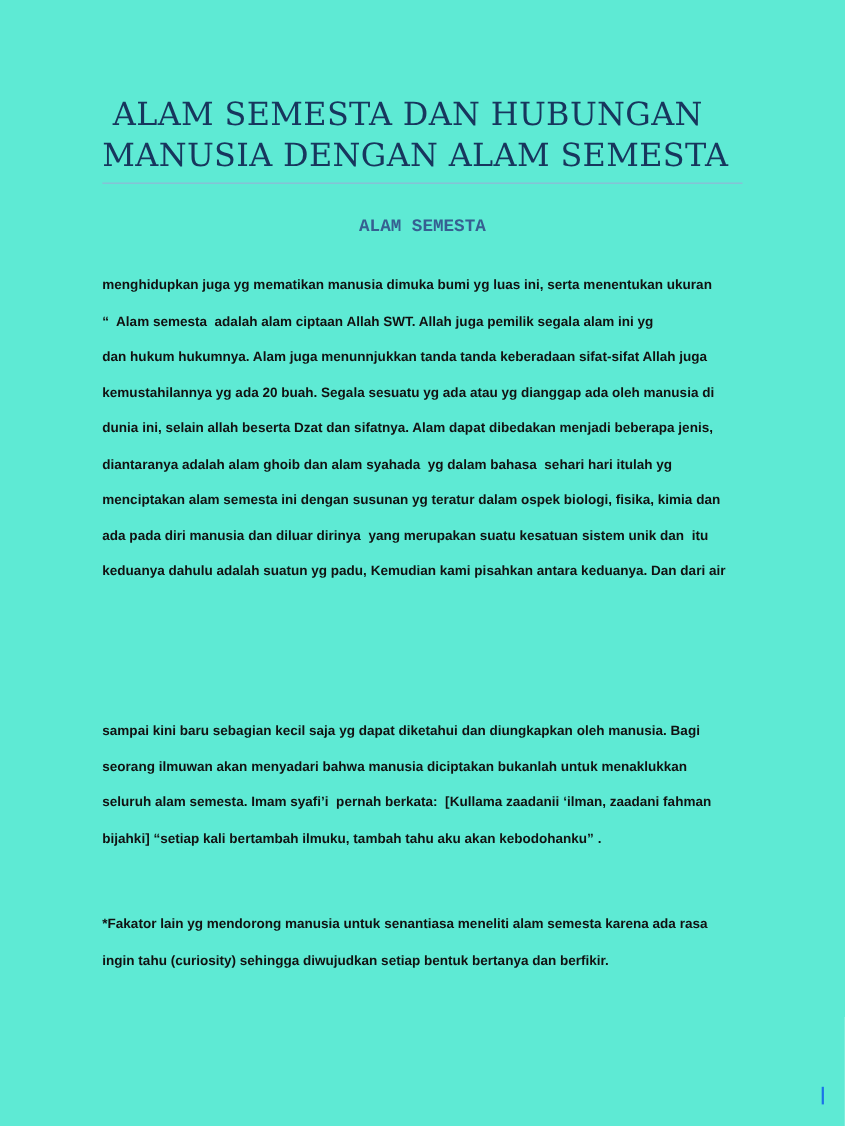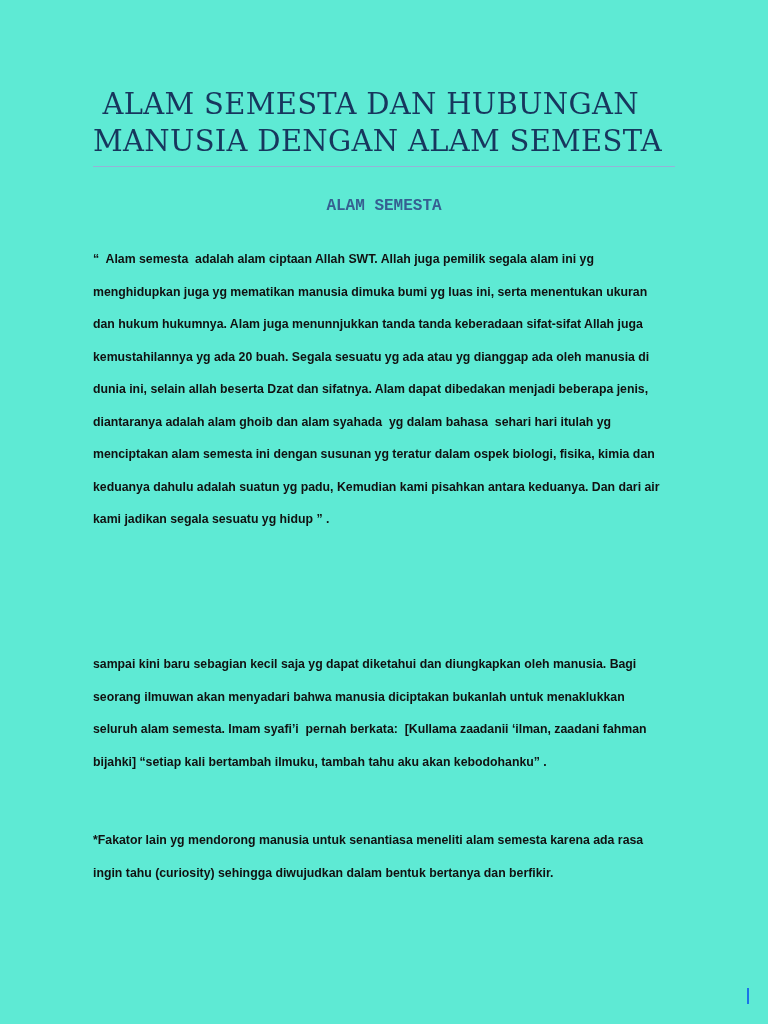--- a/index.html
+++ b/index.html
@@ -90,37 +90,37 @@
   <h1 class="title">
     <span> ALAM SEMESTA DAN HUBUNGAN</span>
     <span>MANUSIA DENGAN ALAM SEMESTA</span>
   </h1>
 
   <div class="title-rule"></div>
 
   <h2 class="subheading">ALAM SEMESTA</h2>
 
   <p class="body-text" id="para1">
+    <span class="line">menghidupkan juga yg mematikan manusia dimuka bumi yg luas ini, serta menentukan ukuran</span>
     <span class="line">“  Alam semesta  adalah alam ciptaan Allah SWT. Allah juga pemilik segala alam ini yg</span>
-    <span class="line">menghidupkan juga yg mematikan manusia dimuka bumi yg luas ini, serta menentukan ukuran</span>
     <span class="line">dan hukum hukumnya. Alam juga menunnjukkan tanda tanda keberadaan sifat-sifat Allah juga</span>
     <span class="line">kemustahilannya yg ada 20 buah. Segala sesuatu yg ada atau yg dianggap ada oleh manusia di</span>
     <span class="line">dunia ini, selain allah beserta Dzat dan sifatnya. Alam dapat dibedakan menjadi beberapa jenis,</span>
     <span class="line">diantaranya adalah alam ghoib dan alam syahada  yg dalam bahasa  sehari hari itulah yg</span>
     <span class="line">menciptakan alam semesta ini dengan susunan yg teratur dalam ospek biologi, fisika, kimia dan</span>
+    <span class="line">ada pada diri manusia dan diluar dirinya  yang merupakan suatu kesatuan sistem unik dan  itu</span>
     <span class="line">keduanya dahulu adalah suatun yg padu, Kemudian kami pisahkan antara keduanya. Dan dari air</span>
-    <span class="line">kami jadikan segala sesuatu yg hidup ” .</span>
   </p>
 
   <p class="body-text" id="para2">
     <span class="line">sampai kini baru sebagian kecil saja yg dapat diketahui dan diungkapkan oleh manusia. Bagi</span>
     <span class="line">seorang ilmuwan akan menyadari bahwa manusia diciptakan bukanlah untuk menaklukkan</span>
     <span class="line">seluruh alam semesta. Imam syafi’i  pernah berkata:  [Kullama zaadanii ‘ilman, zaadani fahman</span>
     <span class="line">bijahki] “setiap kali bertambah ilmuku, tambah tahu aku akan kebodohanku” .</span>
   </p>
 
   <p class="body-text" id="para3">
     <span class="line">*Fakator lain yg mendorong manusia untuk senantiasa meneliti alam semesta karena ada rasa</span>
-    <span class="line">ingin tahu (curiosity) sehingga diwujudkan dalam bentuk bertanya dan berfikir.</span>
+    <span class="line">ingin tahu (curiosity) sehingga diwujudkan setiap bentuk bertanya dan berfikir.</span>
   </p>
 
   <div class="cursor-mark"></div>
 </div>
 
 </body></html>

